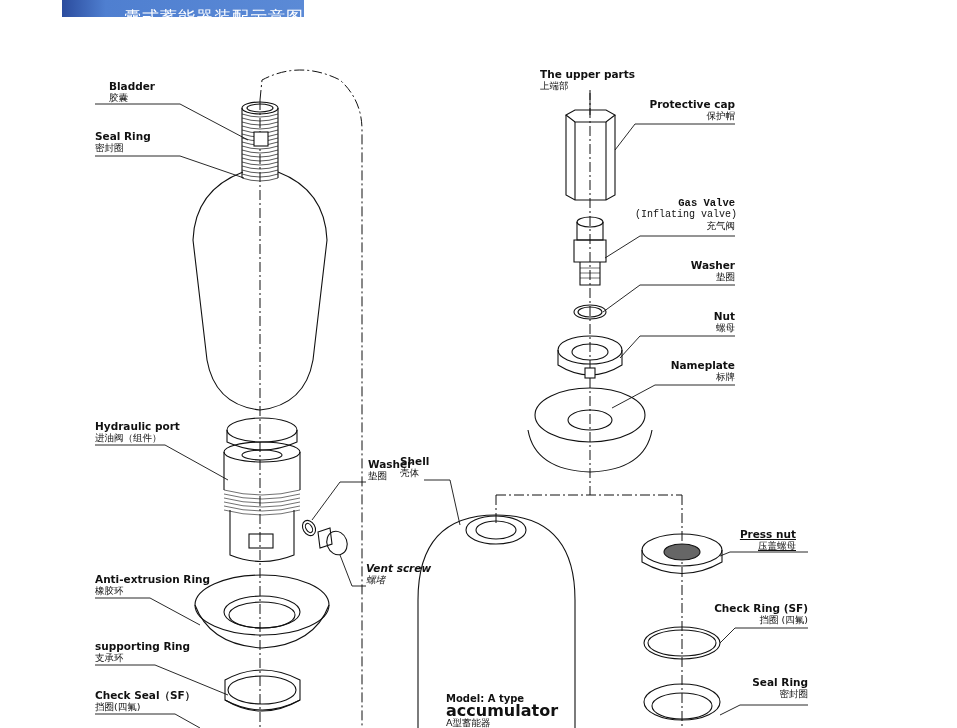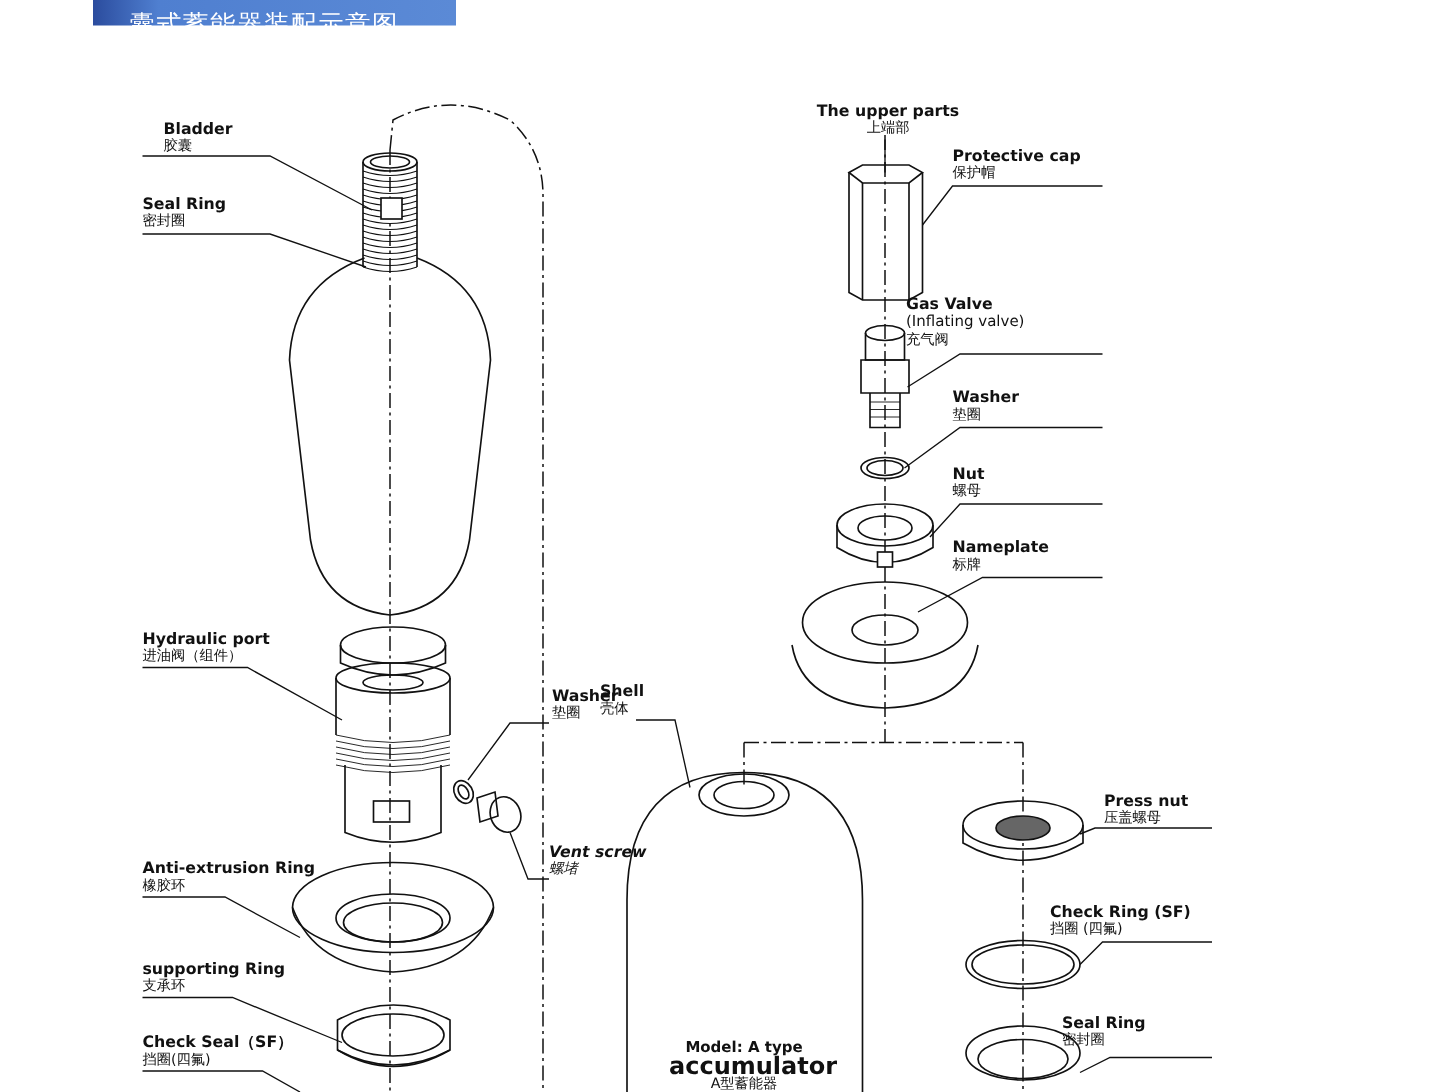--- a/index.html
+++ b/index.html
@@ -1,27 +1,27 @@
 <!DOCTYPE html>
 <html><head>
 <meta charset="utf-8">
 <style>
   html, body { margin: 0; padding: 0; background: #ffffff; }
   body { width: 957px; height: 728px; position: relative; overflow: hidden;
          font-family: "DejaVu Sans", sans-serif; }
   .banner { position: absolute; left: 62px; top: 0; width: 242px; height: 17px;
             background: linear-gradient(90deg, #2b4c9e 0%, #4f7fd0 18%, #5b8ad6 100%);
             color: #fff; font-size: 17px; line-height: 34px; padding-left: 24px; box-sizing: border-box;
-            letter-spacing: 1px; }
+            letter-spacing: 1px; text-align: right; }
   svg#diagram { position: absolute; left: 0; top: 0; }
   .lbl { position: absolute; font-size: 10px; line-height: 12px; color: #111; white-space: nowrap; }
   .lbl .en { font-weight: bold; font-size: 10.5px; }
   .lbl .zh { font-size: 9.5px; }
-  .r { }
-  .c { text-align: center; }
+  .r { text-align: right; }
+  .c { }
 </style>
 </head>
 <body>
 
 <div class="banner">
   <span>囊式蓄能器装配示意图</span>
 </div>
 
 <svg id="diagram" width="957" height="728" viewBox="0 0 957 728" fill="none" stroke="#111" stroke-width="1.1">
 
@@ -220,38 +220,38 @@
 </div>
 
 <div class="lbl c" style="left:540px;top:68px;width:104px;">
   <div class="en">The upper parts</div>
   <div class="zh">上端部</div>
 </div>
 <div class="lbl r" style="left:635px;top:98px;width:100px;">
   <div class="en">Protective cap</div>
   <div class="zh">保护帽</div>
 </div>
-<div class="lbl r" style="left:604px;top:197px;width:100px;">
+<div class="lbl r" style="left:635px;top:197px;width:100px;font-family:Liberation Mono, monospace;">
   <div class="en">Gas Valve</div>
   <div style="font-size:10px">(Inflating valve)</div>
   <div class="zh">充气阀</div>
 </div>
 <div class="lbl r" style="left:635px;top:259px;width:100px;">
   <div class="en">Washer</div>
   <div class="zh">垫圈</div>
 </div>
 <div class="lbl r" style="left:635px;top:310px;width:100px;">
   <div class="en">Nut</div>
   <div class="zh">螺母</div>
 </div>
 <div class="lbl r" style="left:635px;top:359px;width:100px;">
   <div class="en">Nameplate</div>
   <div class="zh">标牌</div>
 </div>
-<div class="lbl r" style="left:736px;top:528px;width:100px;">
+<div class="lbl r" style="left:696px;top:528px;width:100px;text-decoration:underline;">
   <div class="en">Press nut</div>
   <div class="zh">压盖螺母</div>
 </div>
 <div class="lbl r" style="left:700px;top:602px;width:108px;">
   <div class="en">Check Ring (SF)</div>
   <div class="zh">挡圈 (四氟)</div>
 </div>
 <div class="lbl r" style="left:708px;top:676px;width:100px;">
   <div class="en">Seal Ring</div>
   <div class="zh">密封圈</div>

